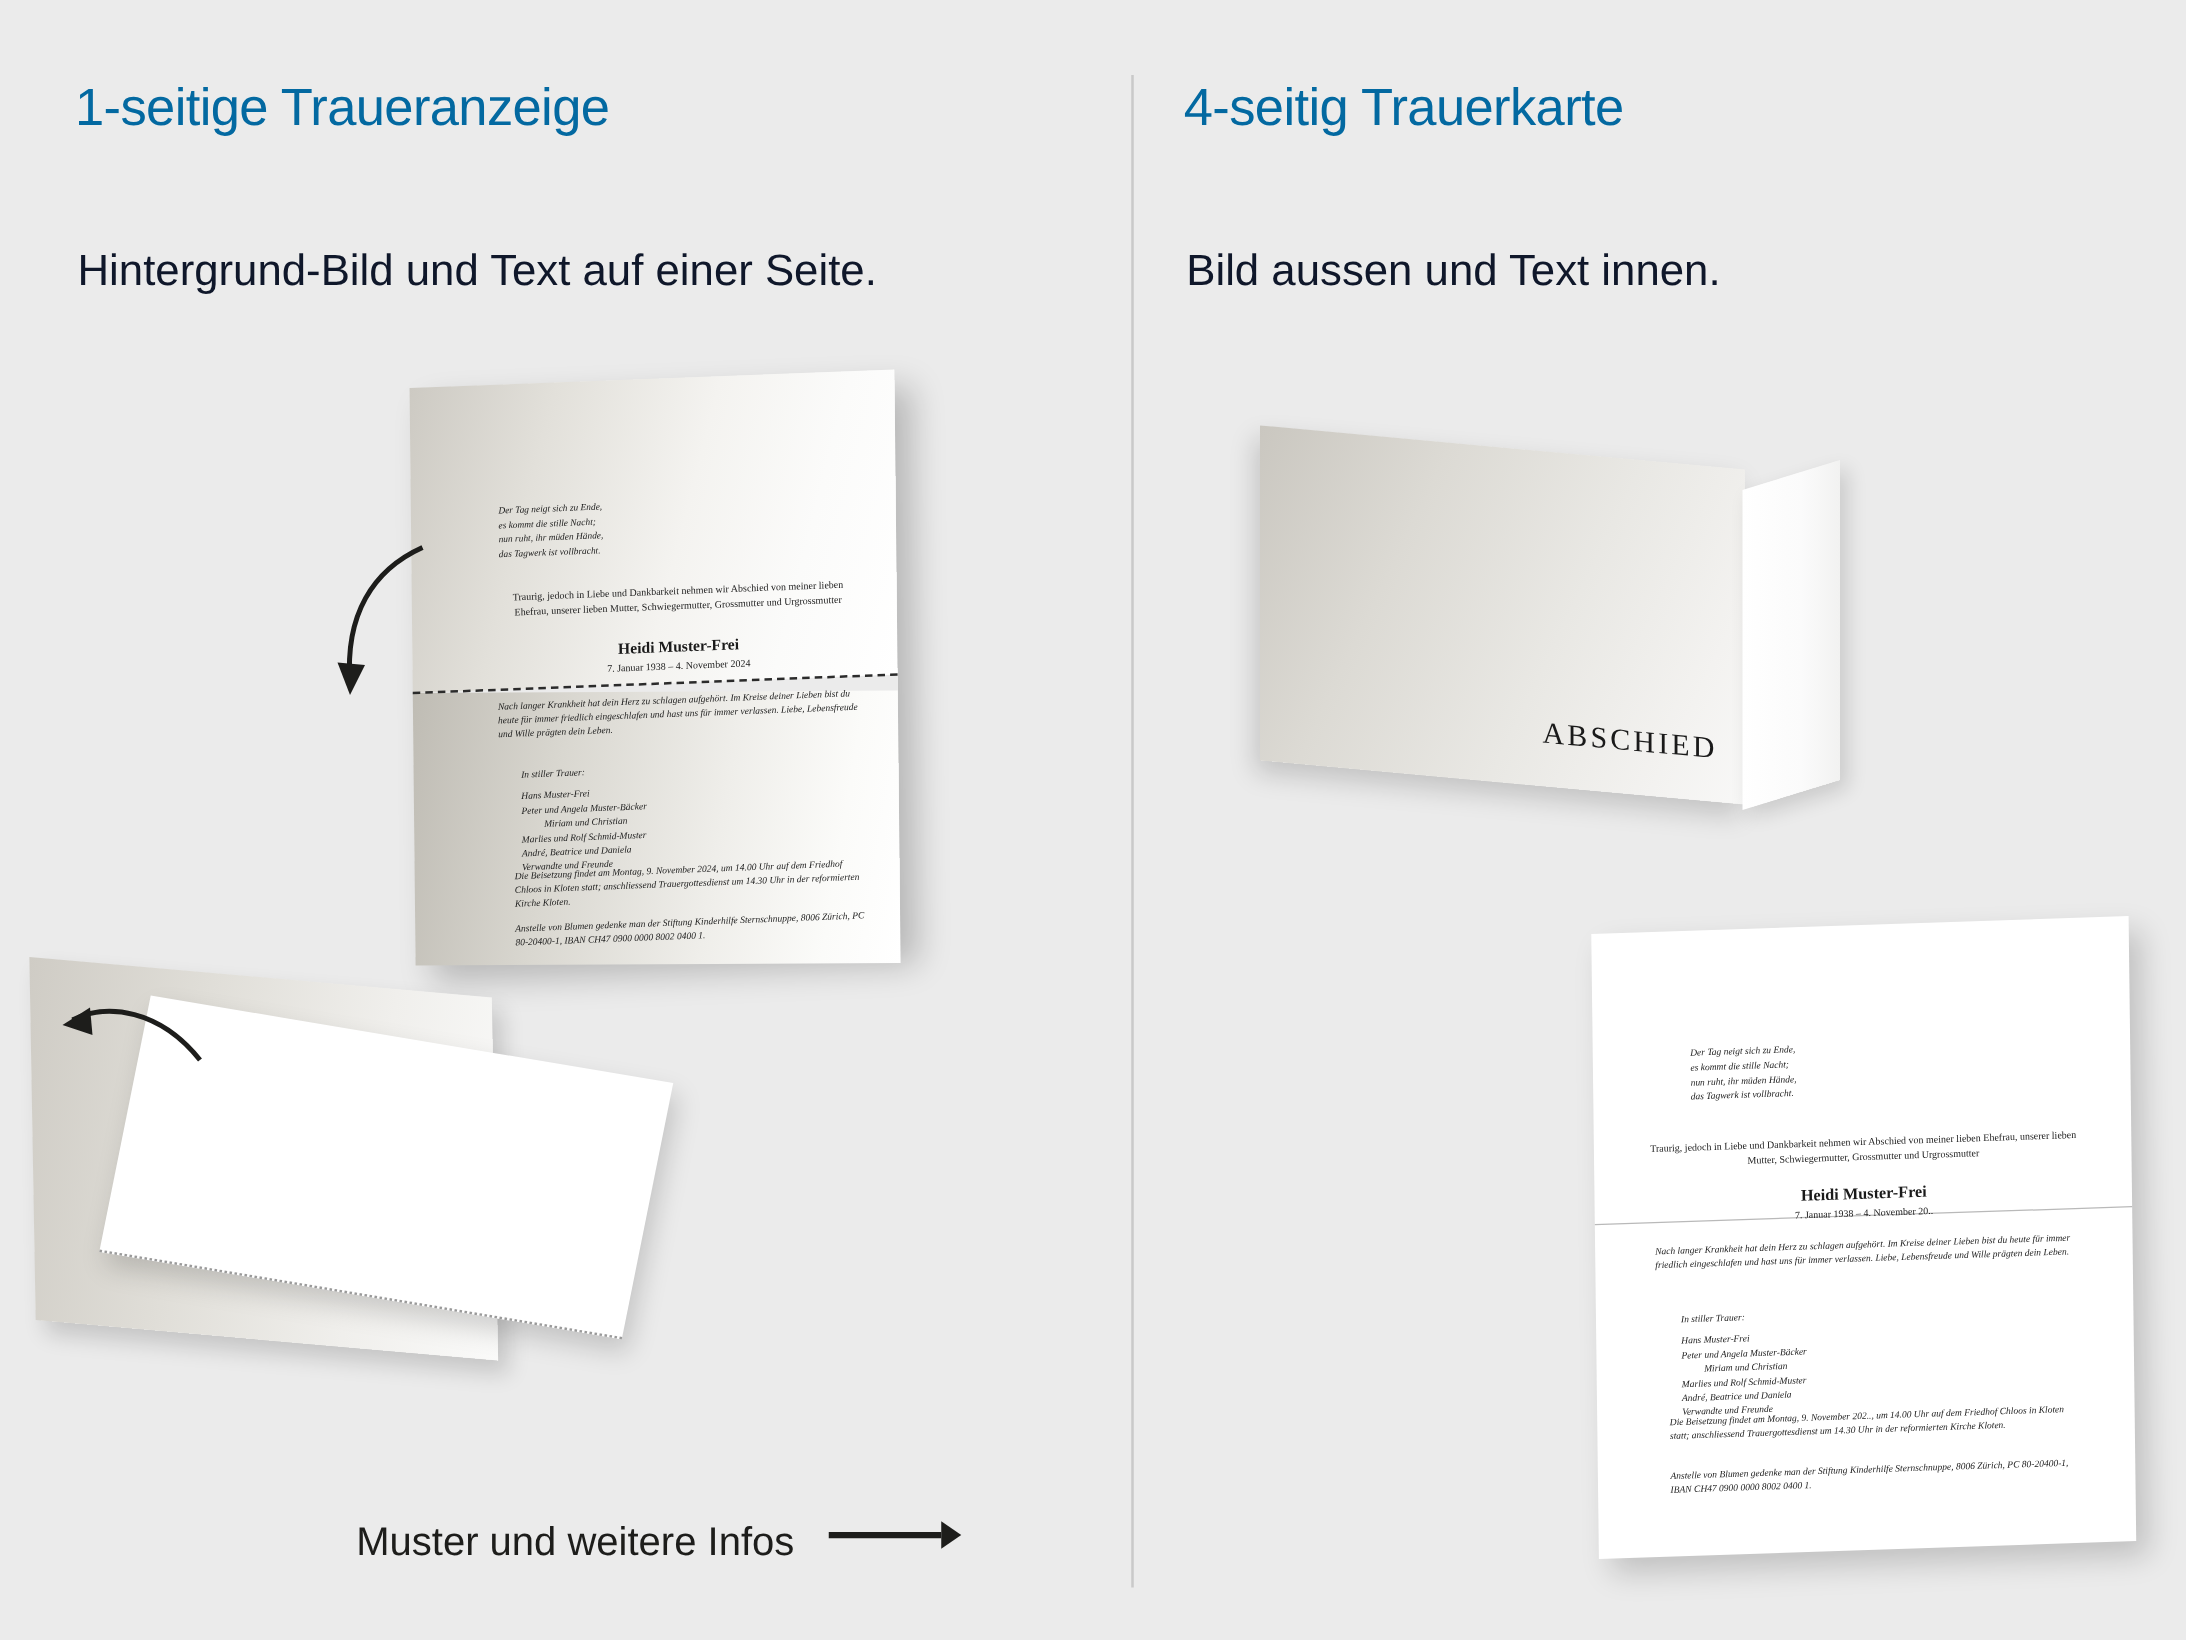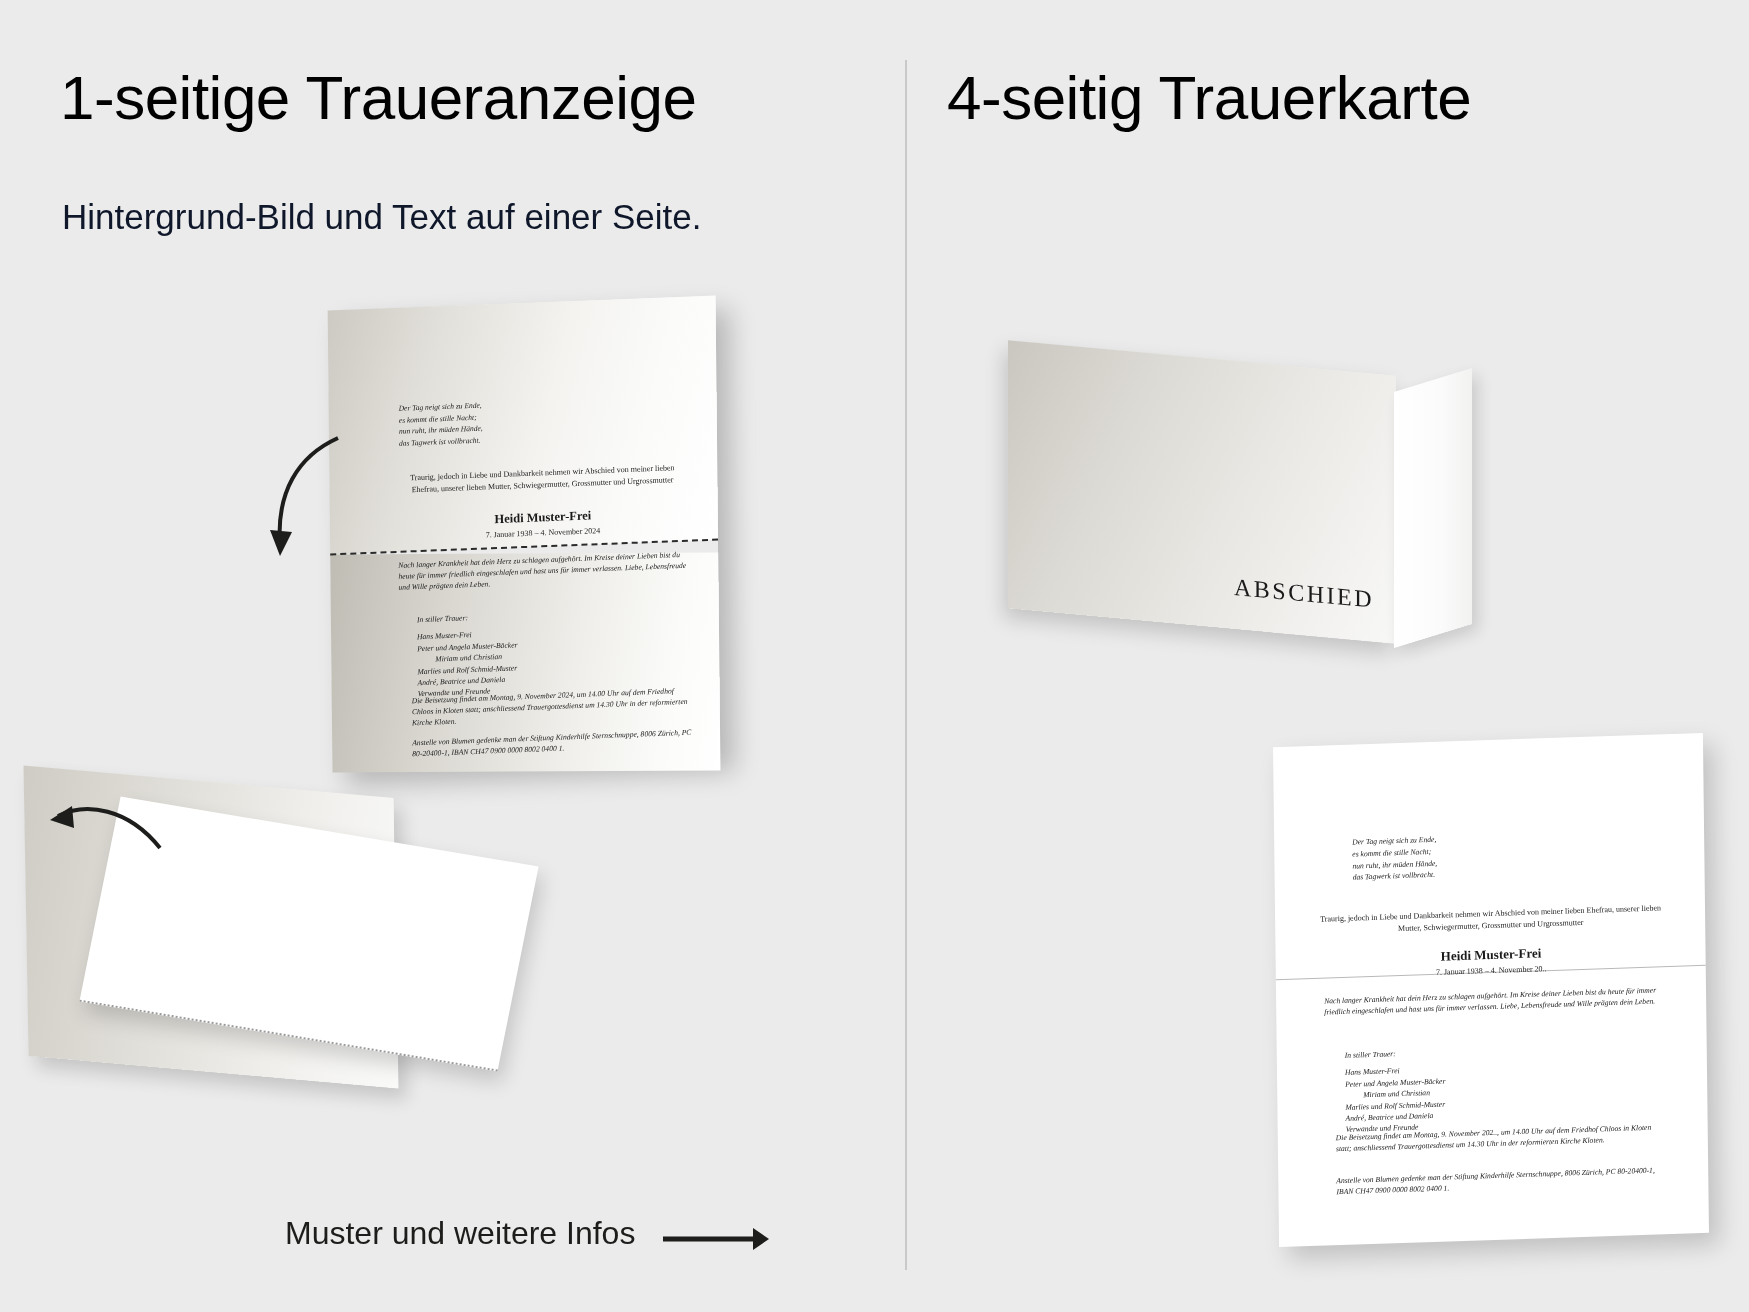--- a/index.html
+++ b/index.html
@@ -25,24 +25,24 @@
     height: 1210px;
     background: #c9c9c9;
   }
 
   .panel-left  { position: absolute; left: 0;    top: 0; width: 905px;  height: 1312px; }
   .panel-right { position: absolute; left: 907px; top: 0; width: 916px;  height: 1312px; }
 
   h1.headline {
     position: absolute;
     margin: 0;
-    font-size: 62px;
+    font-size: 42px;
     font-weight: 400;
     letter-spacing: -0.5px;
-    color: #000000;
+    color: #0369a1;
     white-space: nowrap;
   }
   .subline {
     position: absolute;
     margin: 0;
     font-size: 35px;
     font-weight: 400;
     color: #0f172a;
     white-space: nowrap;
   }
@@ -135,21 +135,21 @@
     box-shadow: 6px 10px 20px rgba(0,0,0,0.17);
     border-bottom: 2px dotted #9a9a9a;
   }
   #fold-arrow-2 { position: absolute; left: 48px; top: 800px; width: 120px; height: 60px; }
 
   #muster-row {
     position: absolute;
     left: 285px;
     top: 1215px;
     display: flex;
-    align-items: flex-end;
+    align-items: flex-start;
     gap: 26px;
   }
   #muster-row .lbl { font-size: 32px; white-space: nowrap; }
 
   
   
   #card-stand {
     position: absolute;
     left: 1008px;
     top: 358px;
@@ -270,20 +270,21 @@
       <line x1="2" y1="13" x2="92" y2="13" stroke="#1d1d1b" stroke-width="5"></line>
       <path d="M92 2 L 108 13 L 92 24 Z" fill="#1d1d1b"></path>
     </svg>
   </div>
 </div>
 
 <div class="panel-right">
 
   <h1 class="headline" style="left:40px; top:62px;">4-seitig Trauerkarte</h1>
 
+  <p class="subline" style="left:42px; top:197px;">Bild aussen und Text innen.</p>
 </div>
 
 <div id="card-stand">
   <div class="face-front">
     <div class="abschied">ABSCHIED</div>
   </div>
   <div class="face-back"></div>
 </div>
 
 <div id="card-open">

